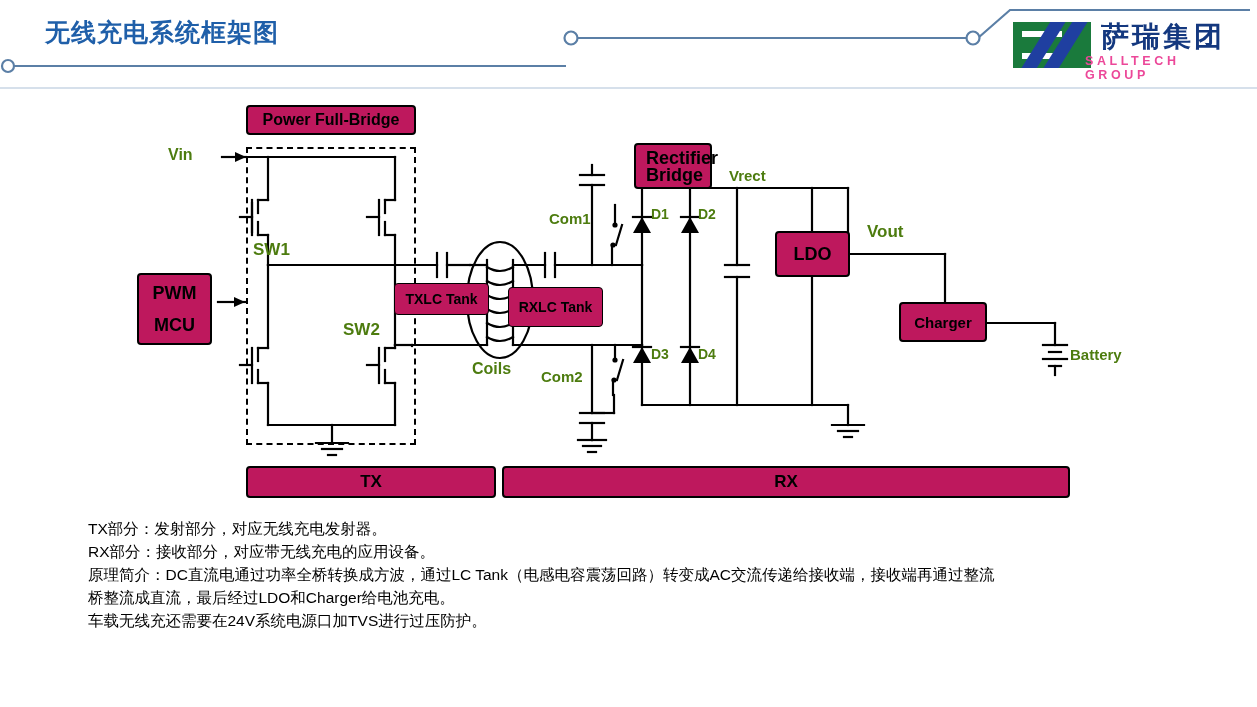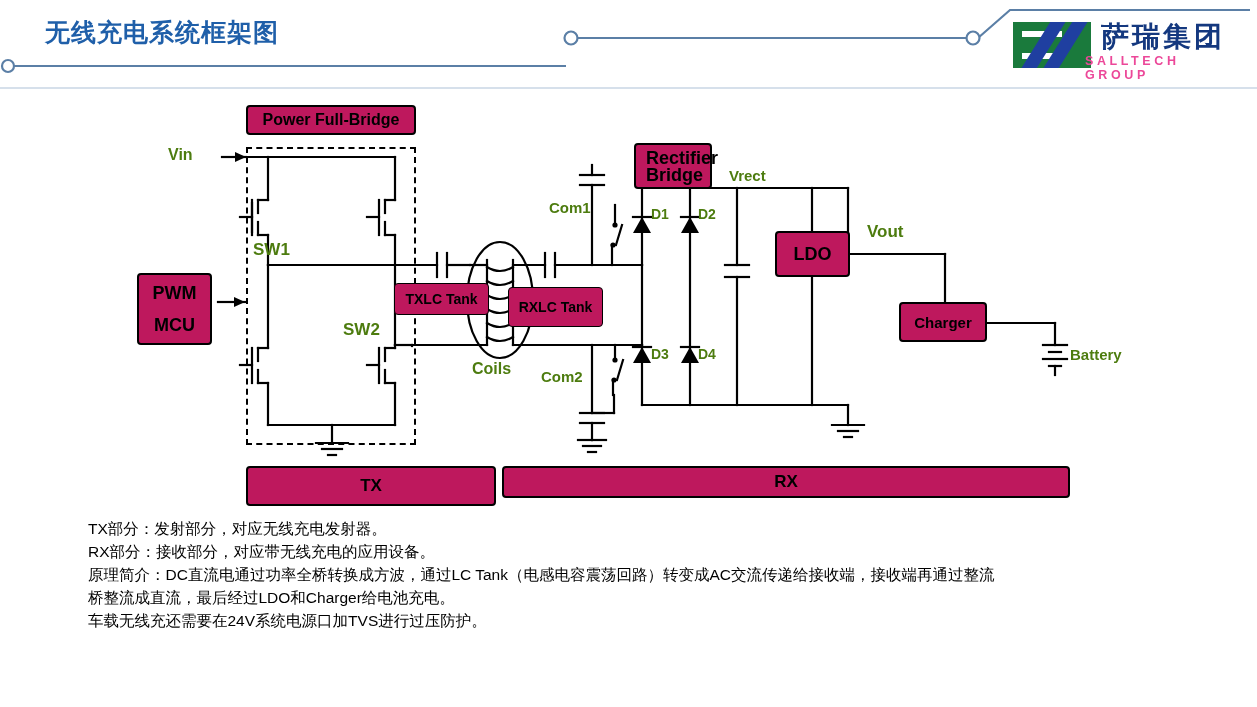--- a/index.html
+++ b/index.html
@@ -296,21 +296,21 @@
       <span>PWM</span>
       <span>MCU</span>
     </div>
 
     <div class="box thin" style="left:394px; top:188px; width:95px; height:32px; font-size:14px;">TXLC Tank</div>
 
     <div class="box thin" style="left:508px; top:192px; width:95px; height:40px; font-size:14px;">RXLC Tank</div>
 
     <div class="lbl" style="left:472px; top:265px; font-size:16px;text-align:right;">Coils</div>
 
-    <div class="lbl" style="left:549px; top:104px; font-size:15px;">Com1</div>
+    <div class="lbl" style="left:549px; top:115px; font-size:15px;">Com1</div>
 
     <div class="lbl" style="left:541px; top:273px; font-size:15px;">Com2</div>
 
     <div class="box" style="left:634px; top:48px; width:78px; height:46px; flex-direction:column; font-size:18px; line-height:16px; gap:1px; align-items:flex-start; padding-left:10px;">
       <span>Rectifier</span>
       <span>Bridge</span>
     </div>
 
     <div class="lbl" style="left:651px; top:111px; font-size:14px;">D1</div>
     <div class="lbl" style="left:698px; top:111px; font-size:14px;">D2</div>
@@ -320,21 +320,21 @@
     <div class="lbl" style="left:729px; top:72px; font-size:15px;">Vrect</div>
 
     <div class="box" style="left:775px; top:136px; width:75px; height:46px; font-size:18px;">LDO</div>
 
     <div class="lbl" style="left:867px; top:127px; font-size:17px;">Vout</div>
 
     <div class="box" style="left:899px; top:207px; width:88px; height:40px; font-size:15px;">Charger</div>
 
     <div class="lbl" style="left:1070px; top:251px; font-size:15px;">Battery</div>
 
-    <div class="box" style="left:246px; top:371px; width:250px; height:40px; font-size:17px;">TX</div>
+    <div class="box" style="left:246px; top:371px; width:250px; height:32px; font-size:17px;">TX</div>
 
     <div class="box" style="left:502px; top:371px; width:568px; height:32px; font-size:17px;">RX</div>
 
   </div>
 
   <div class="notes">
     <p>TX部分：发射部分，对应无线充电发射器。</p>
     <p>RX部分：接收部分，对应带无线充电的应用设备。</p>
     <p>原理简介：DC直流电通过功率全桥转换成方波，通过LC Tank（电感电容震荡回路）转变成AC交流传递给接收端，接收端再通过整流</p>
     <p>桥整流成直流，最后经过LDO和Charger给电池充电。</p>

